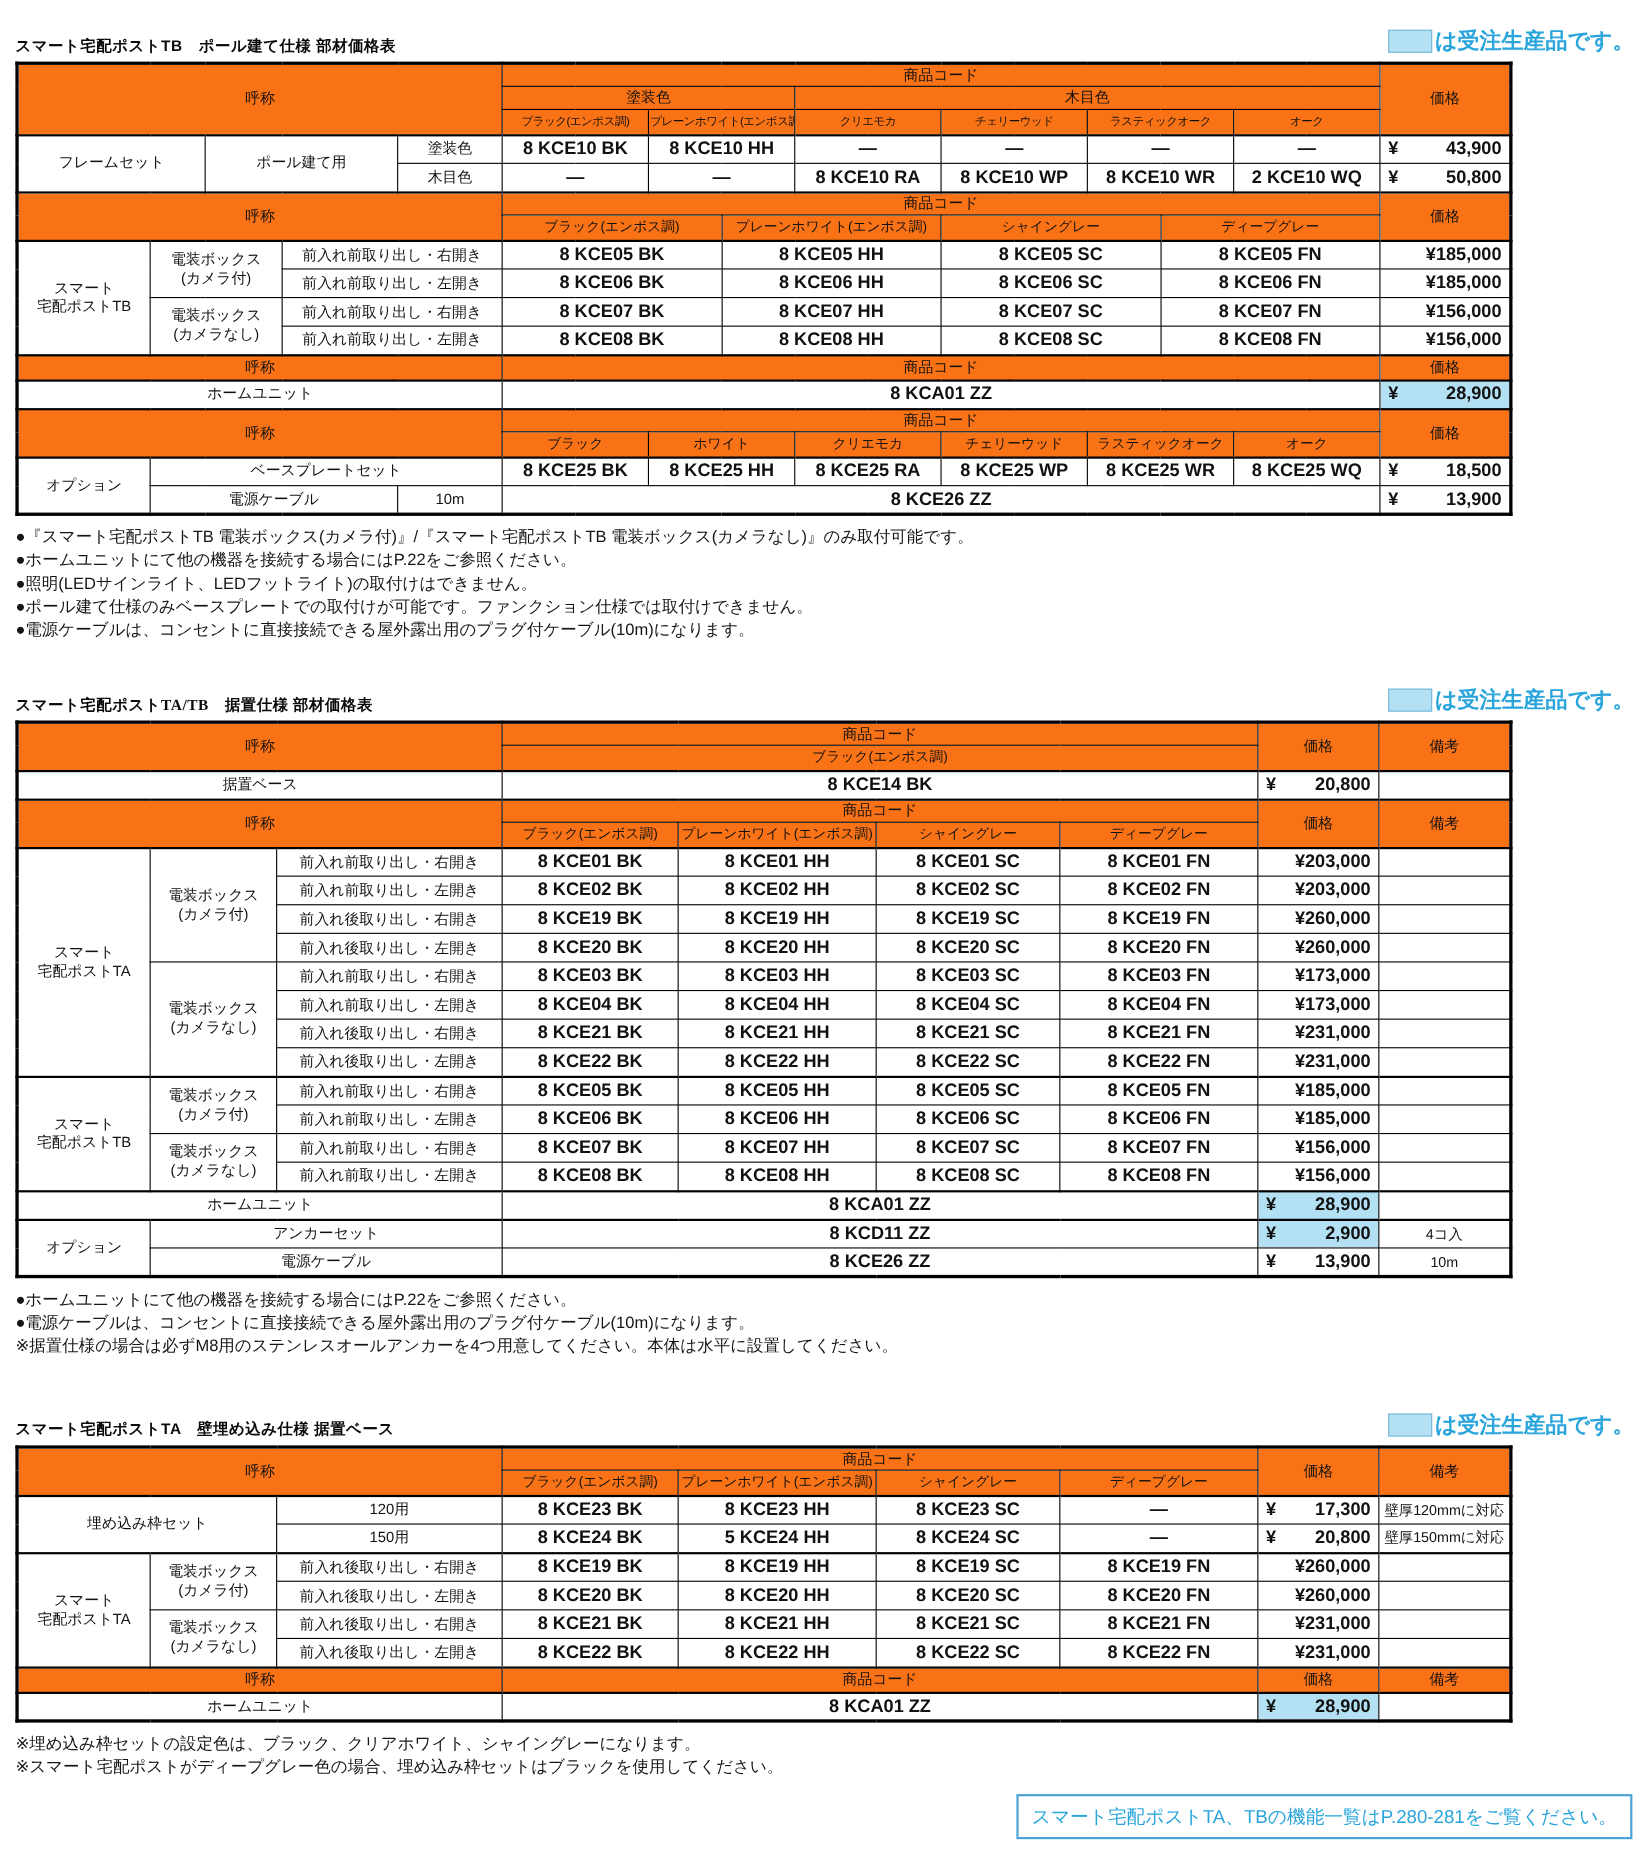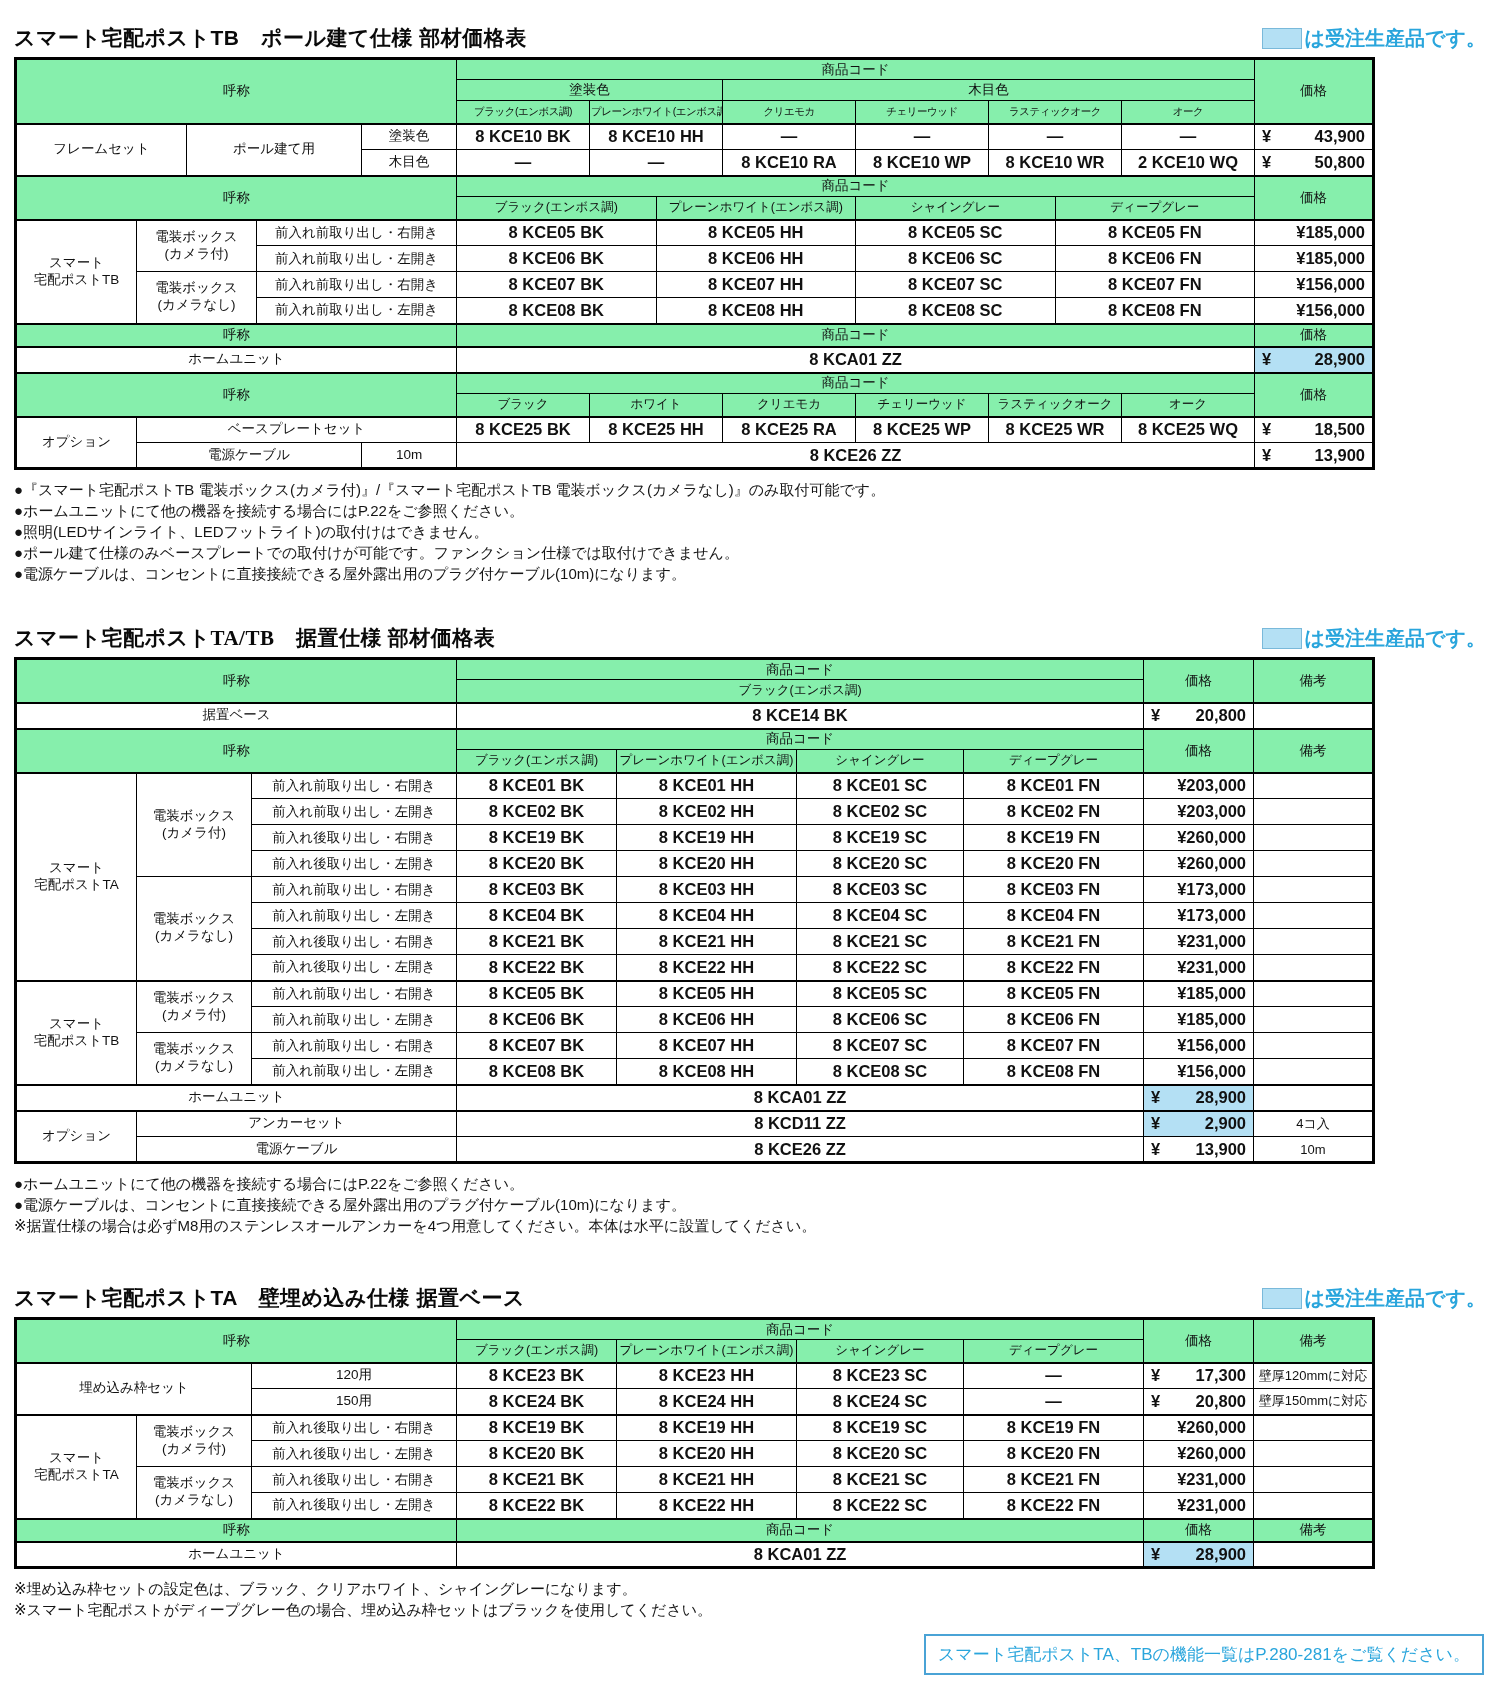--- a/index.html
+++ b/index.html
@@ -3,31 +3,31 @@
 <meta charset="utf-8">
 <style>
   * { box-sizing: border-box; margin: 0; padding: 0; }
   html,body { width:1500px; }
   body {
     height:1702px; overflow:hidden; background:#ffffff;
     font-family:"Liberation Sans","DejaVu Sans",sans-serif; color:#111;
   }
   .page { padding:24px 14px 0 14px; }
   .sec-head { display:flex; justify-content:space-between; align-items:flex-end; margin-bottom:5px; }
-  .sec-title { font-size:21px; font-weight:bold; letter-spacing:0.5px; color:#0a0a0a; }
+  .sec-title { font-size:14px; font-weight:bold; letter-spacing:0.5px; color:#0a0a0a; }
   .legend { display:flex; align-items:center; }
   .lg-swatch { display:inline-block; width:40px; height:21px; background:#b4e0f4; border:1px solid #79b9da; margin-right:3px; }
   .lg-text { font-size:20px; font-weight:bold; color:#29a5dc; }
   table { border-collapse:collapse; table-layout:fixed; width:1358px; border:3px solid #000; }
   td { border:1px solid #000; text-align:center; vertical-align:middle; padding:0 2px; overflow:hidden; font-size:13.5px; }
   tr.h  td { height:21px; }
   tr.hc td { height:23px; }
   tr.d  td { height:26px; }
   tr.bt td { border-top:2.5px solid #000; }
-  .hd { background:#86efac;margin-left:20px; }
+  .hd { background:#f97316;margin-left:20px; }
   .cn { font-size:12.5px; white-space:nowrap; padding:0 1px; }
   .cn-sm { font-size:10.5px; letter-spacing:-0.5px; white-space:nowrap; padding:0 1px; }
   .cc { font-weight:bold; font-size:16.5px; white-space:nowrap; }
   .nm { white-space:pre-line; line-height:1.25; }
   .op { font-size:13.5px; white-space:nowrap;margin-left:13px; }
   .pr { font-weight:bold; font-size:16.5px; text-align:right; padding-right:7px; white-space:nowrap; }
   .pr .y { float:left; padding-left:5px; }
   .hl { background:#b4e0f4; }
   .rm { font-size:13px; white-space:nowrap; }
   .notes { margin-top:9px; }
@@ -446,21 +446,21 @@
       <td class="cc">8 KCE23 BK</td>
       <td class="cc">8 KCE23 HH</td>
       <td class="cc">8 KCE23 SC</td>
       <td class="cc">—</td>
       <td class="pr"><span class="y">¥</span><span>17,300</span></td>
       <td class="rm">壁厚120mmに対応</td>
     </tr>
     <tr class="d">
       <td class="nm">150用</td>
       <td class="cc">8 KCE24 BK</td>
-      <td class="cc">8 KCE24 HH</td>
+      <td class="cc">5 KCE24 HH</td>
       <td class="cc">8 KCE24 SC</td>
       <td class="cc">—</td>
       <td class="pr"><span class="y">¥</span><span>20,800</span></td>
       <td class="rm">壁厚150mmに対応</td>
     </tr>
     <tr class="d bt">
       <td class="nm" rowspan="4">スマート
 宅配ポストTA</td>
       <td class="nm" rowspan="2">電装ボックス
 (カメラ付)</td>

